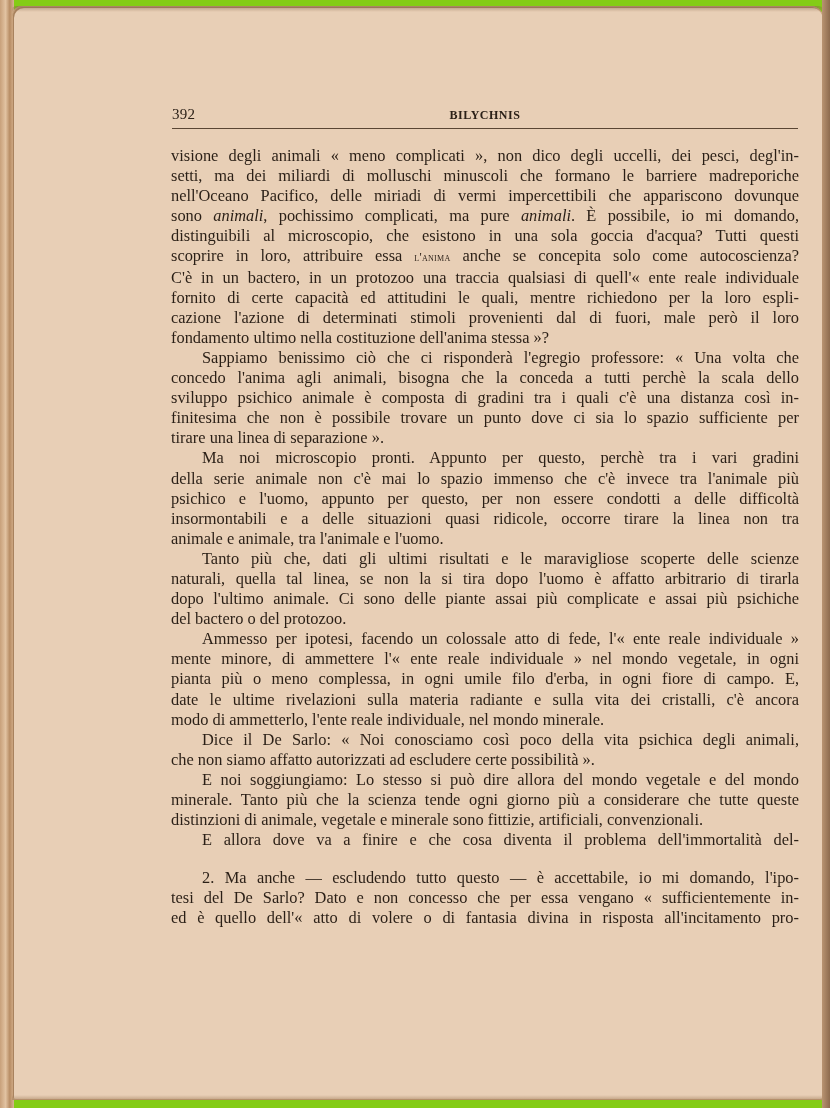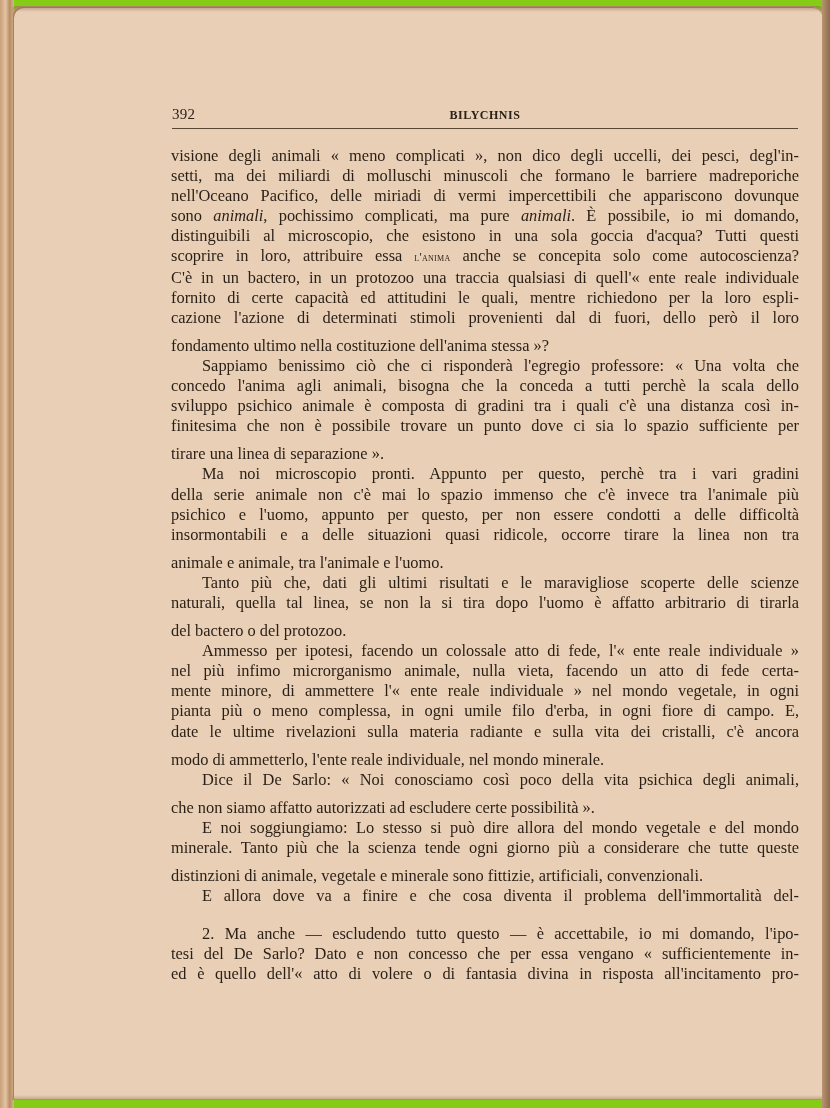--- a/index.html
+++ b/index.html
@@ -49,21 +49,21 @@
   .rule {
     position: absolute; left: 172px; top: 128px; width: 626px; height: 1px;
     background: #5a4634;
   }
   .body-text {
     position: absolute; left: 171px; top: 146px; width: 628px;
     font-size: 16.4px; line-height: 20.1px; color: #2a1f16;
     text-align: justify;
   }
   .line { display: block; white-space: nowrap; text-align-last: justify; text-align: justify; }
-  .line.last { text-align-last: left; margin-top: 8px; }
+  .line.last { text-align-last: left; }
   .indent { padding-left: 31px; }
   .gap { height: 18px; }
   em { font-style: italic; }
   .sc { font-variant: small-caps; font-size: 12px; letter-spacing: .3px; }
 </style>
 </head>
 <body>
 
 <div class="scan">
   <div class="page-stack-left"></div>
@@ -78,37 +78,37 @@
 
   <div class="body-text" id="body-text">
       <span class="line"><span>visione degli animali « meno complicati », non dico degli uccelli, dei pesci, degl'in-</span></span>
       <span class="line"><span>setti, ma dei miliardi di molluschi minuscoli che formano le barriere madreporiche</span></span>
       <span class="line"><span>nell'Oceano Pacifico, delle miriadi di vermi impercettibili che appariscono dovunque</span></span>
       <span class="line"><span>sono </span><em>animali</em><span>, pochissimo complicati, ma pure </span><em>animali</em><span>. È possibile, io mi domando,</span></span>
       <span class="line"><span>distinguibili al microscopio, che esistono in una sola goccia d'acqua? Tutti questi</span></span>
       <span class="line"><span>scoprire in loro, attribuire essa </span><span class="sc">l'anima</span><span> anche se concepita solo come autocoscienza?</span></span>
       <span class="line"><span>C'è in un bactero, in un protozoo una traccia qualsiasi di quell'« ente reale individuale</span></span>
       <span class="line"><span>fornito di certe capacità ed attitudini le quali, mentre richiedono per la loro espli-</span></span>
-      <span class="line"><span>cazione l'azione di determinati stimoli provenienti dal di fuori, dello però il loro</span></span>
+      <span class="line"><span>cazione l'azione di determinati stimoli provenienti dal di fuori, male però il loro</span></span>
       <span class="line last"><span>fondamento ultimo nella costituzione dell'anima stessa »?</span></span>
       <span class="line indent"><span>Sappiamo benissimo ciò che ci risponderà l'egregio professore: « Una volta che</span></span>
       <span class="line"><span>concedo l'anima agli animali, bisogna che la conceda a tutti perchè la scala dello</span></span>
       <span class="line"><span>sviluppo psichico animale è composta di gradini tra i quali c'è una distanza così in-</span></span>
       <span class="line"><span>finitesima che non è possibile trovare un punto dove ci sia lo spazio sufficiente per</span></span>
       <span class="line last"><span>tirare una linea di separazione ».</span></span>
       <span class="line indent"><span>Ma noi microscopio pronti. Appunto per questo, perchè tra i vari gradini</span></span>
       <span class="line"><span>della serie animale non c'è mai lo spazio immenso che c'è invece tra l'animale più</span></span>
       <span class="line"><span>psichico e l'uomo, appunto per questo, per non essere condotti a delle difficoltà</span></span>
       <span class="line"><span>insormontabili e a delle situazioni quasi ridicole, occorre tirare la linea non tra</span></span>
       <span class="line last"><span>animale e animale, tra l'animale e l'uomo.</span></span>
       <span class="line indent"><span>Tanto più che, dati gli ultimi risultati e le maravigliose scoperte delle scienze</span></span>
       <span class="line"><span>naturali, quella tal linea, se non la si tira dopo l'uomo è affatto arbitrario di tirarla</span></span>
+      <span class="line"><span>dopo l'ultimo animale. Ci sono delle piante assai più complicate e assai più psichiche</span></span>
       <span class="line last"><span>del bactero o del protozoo.</span></span>
       <span class="line indent"><span>Ammesso per ipotesi, facendo un colossale atto di fede, l'« ente reale individuale »</span></span>
-      <span class="line"><span>nel più infimo microrganismo animale, nulla vieta, facendo un atto di fede certa-</span></span>
       <span class="line"><span>mente minore, di ammettere l'« ente reale individuale » nel mondo vegetale, in ogni</span></span>
       <span class="line"><span>pianta più o meno complessa, in ogni umile filo d'erba, in ogni fiore di campo. E,</span></span>
       <span class="line"><span>date le ultime rivelazioni sulla materia radiante e sulla vita dei cristalli, c'è ancora</span></span>
       <span class="line last"><span>modo di ammetterlo, l'ente reale individuale, nel mondo minerale.</span></span>
       <span class="line indent"><span>Dice il De Sarlo: « Noi conosciamo così poco della vita psichica degli animali,</span></span>
       <span class="line last"><span>che non siamo affatto autorizzati ad escludere certe possibilità ».</span></span>
       <span class="line indent"><span>E noi soggiungiamo: Lo stesso si può dire allora del mondo vegetale e del mondo</span></span>
       <span class="line"><span>minerale. Tanto più che la scienza tende ogni giorno più a considerare che tutte queste</span></span>
       <span class="line last"><span>distinzioni di animale, vegetale e minerale sono fittizie, artificiali, convenzionali.</span></span>
       <span class="line indent"><span>E allora dove va a finire e che cosa diventa il problema dell'immortalità del-</span></span>

